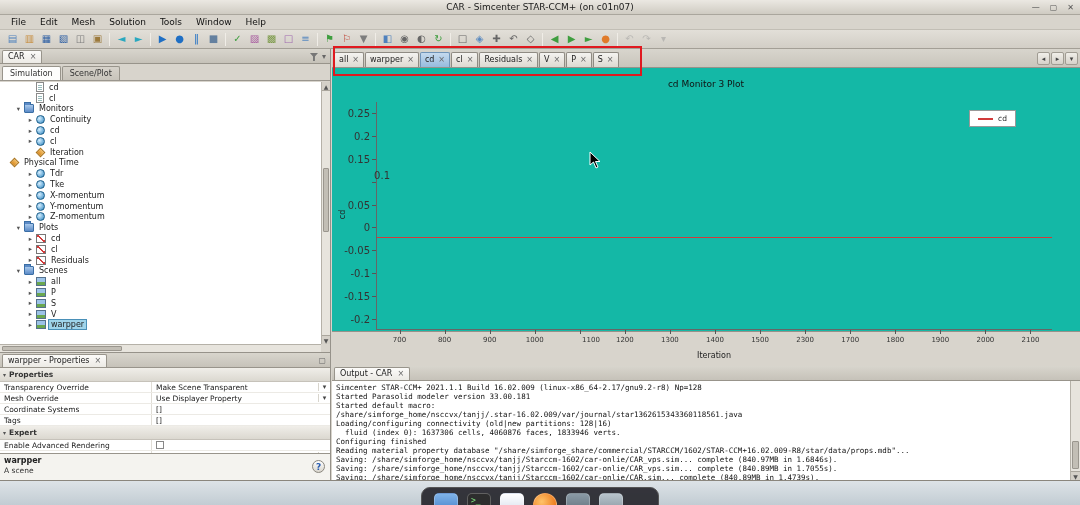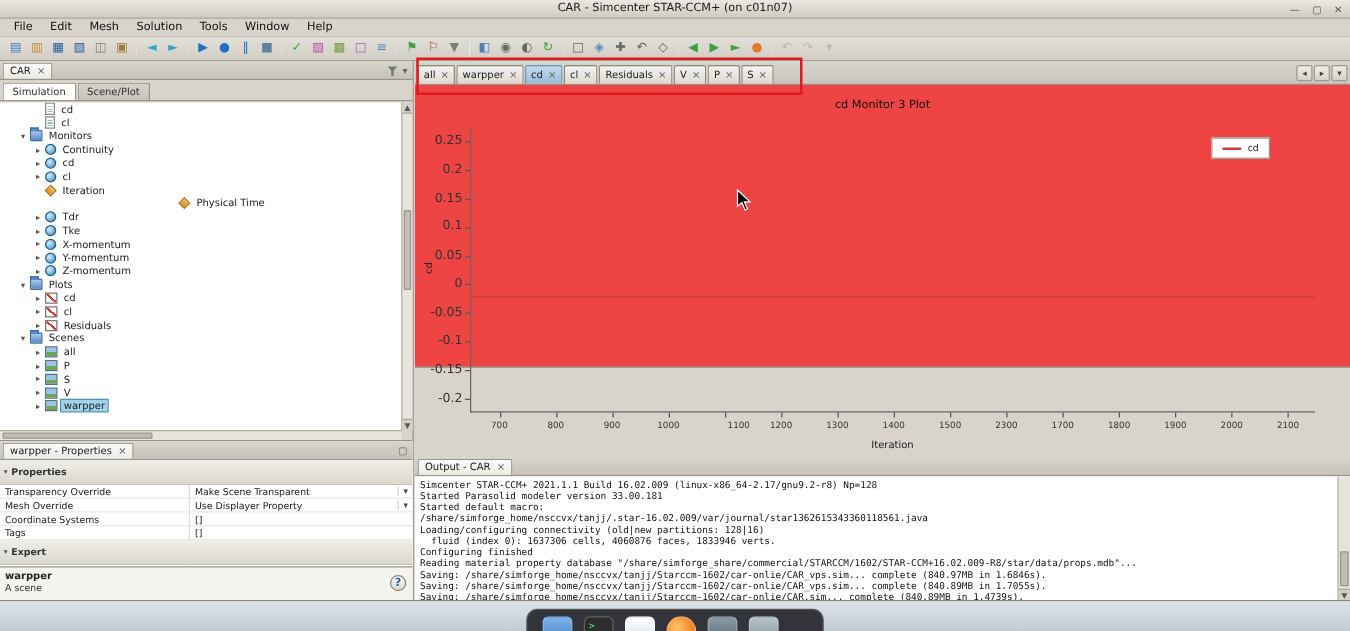--- a/index.html
+++ b/index.html
@@ -56,21 +56,21 @@
   .vscroll { position:absolute; top:33px; bottom:8px; right:0; width:9px; background:#e7e4dd; border-left:1px solid #b5b1a8; }
   .sb-arrow { height:9px; background:#d4d0c8; border-bottom:1px solid #aaa69d; font-size:6px; text-align:center; color:#555; line-height:9px; }
   .sb-arrow.bottom { position:absolute; bottom:0; left:0; right:0; border-top:1px solid #aaa69d; border-bottom:none; }
   .sb-thumb { position:absolute; left:1px; right:1px; background:#c2beb5; border:1px solid #9a968e; border-radius:1px; }
   .hscroll { position:absolute; left:0; right:9px; bottom:0; height:8px; background:#e7e4dd; border-top:1px solid #b5b1a8; }
   .hscroll .sb-thumb { top:1px; bottom:1px; left:2px; width:120px; }
 
   
   .properties { position:absolute; left:0; top:303px; right:0; bottom:0; border-top:1px solid #96928a; background:#fff; }
   .prop-rows { position:absolute; left:0; right:0; top:15px; bottom:27px; background:#fff; overflow:hidden; }
-  .prop-section { height:20px; display:flex; align-items:center; gap:3px; background:linear-gradient(#f0eee9,#dbd8d0); border-bottom:1px solid #c6c2ba; padding-left:3px; }
+  .prop-section { height:14px; display:flex; align-items:center; gap:3px; background:linear-gradient(#f0eee9,#dbd8d0); border-bottom:1px solid #c6c2ba; padding-left:3px; }
   .sec-arrow { font-size:6px; color:#555; }
   .sec-label { font-size:7.5px; font-weight:bold; color:#333; }
   .prop-row { height:11px; display:flex; align-items:stretch; border-bottom:1px solid #eceae5; }
   .prop-label { width:152px; flex:none; font-size:7.5px; padding:1px 0 0 4px; border-right:1px solid #e0ddd6; color:#222; }
   .prop-value { flex:1; display:flex; align-items:center; }
   .prop-value-text { font-size:7.5px; padding-left:4px; }
   .dd-arrow { margin-left:auto; width:12px; text-align:center; font-size:7px; color:#444; border-left:1px solid #d8d5cd; }
   .checkbox { width:8px; height:8px; border:1px solid #888; background:#fff; margin-left:4px; }
   .prop-footer { position:absolute; left:0; right:0; bottom:0; height:27px; border-top:1px solid #98948b; background:#f4f3ef; padding:2px 4px; }
   .footer-title { font-size:8px; font-weight:bold; display:block; }
@@ -79,21 +79,21 @@
 
   
   .right-col { position:absolute; left:332px; top:49px; right:0; bottom:0; background:#d8d4cc; }
   .doc-tabbar { height:19px; background:linear-gradient(#d8d5cd,#c9c5bc); border-bottom:1px solid #96928a; display:flex; align-items:flex-end; padding:0 2px; }
   .doc-tab { font-size:8px; padding:2px 4px 3px; border:1px solid #8f8b83; border-bottom:none; border-radius:2px 2px 0 0; background:linear-gradient(#f4f3f0,#ddd9d1); margin-right:1px; display:inline-flex; align-items:center; gap:4px; }
   .doc-tab.active { background:linear-gradient(#c5daee,#96bbde); border-color:#6f94b8; }
   .tab-nav { margin-left:auto; display:flex; gap:1px; padding-bottom:2px; }
   .nav-btn { width:13px; height:13px; border:1px solid #a09c93; background:linear-gradient(#f0eee9,#d6d2ca); font-size:7px; text-align:center; line-height:12px; color:#444; border-radius:2px; }
 
   
-  .plot-area { position:absolute; left:0; right:0; top:19px; height:226px; background:#ef4444; border-bottom:1px solid #96928a; }
+  .plot-area { position:absolute; left:0; right:0; top:19px; height:264px; background:#14b8a6; border-bottom:1px solid #96928a; }
   .plot-title { position:absolute; left:0; right:0; top:11px; text-align:center; font-size:9px; color:#111; }
   .plot-box { position:absolute; left:44px; top:34px; width:676px; height:228px; border-left:1px solid #666; border-bottom:1px solid #666; }
   .xtick { position:absolute; bottom:-5px; width:1px; height:4px; background:#555; }
   .xtick-label { position:absolute; bottom:-15px; transform:translateX(-50%); font-size:7px; color:#333; }
   .ytick { position:absolute; left:-5px; width:4px; height:1px; background:#555; }
   .ytick-label { position:absolute; left:-7px; transform:translate(-100%,-50%); font-size:10px; color:#333; }
   .series-line { position:absolute; left:0; right:0; height:1px; }
   .ylabel { position:absolute; left:6px; top:142px; transform:rotate(-90deg); transform-origin:center; font-size:8px; color:#222; }
   .xlabel { position:absolute; left:44px; width:676px; top:283px; text-align:center; font-size:8px; color:#222; }
   .legend { position:absolute; right:64px; top:42px; border:1px solid #999; background:#fff; padding:3px 8px; display:flex; align-items:center; gap:6px; }
@@ -312,21 +312,21 @@
           <div class="tree-row" style="padding-left: 26px;">
             <span class="expander">▸</span>
             <span class="ti ti-monitor"></span>
             <span class="tree-label">cl</span>
           </div>
           <div class="tree-row" style="padding-left: 26px;">
             <span class="expander"></span>
             <span class="ti ti-iteration"></span>
             <span class="tree-label">Iteration</span>
           </div>
-          <div class="tree-row" style="padding-left: 26px; justify-content: center;">
+          <div class="tree-row" style="">
             <span class="expander"></span>
             <span class="ti ti-iteration"></span>
             <span class="tree-label">Physical Time</span>
           </div>
           <div class="tree-row" style="padding-left: 26px;">
             <span class="expander">▸</span>
             <span class="ti ti-monitor"></span>
             <span class="tree-label">Tdr</span>
           </div>
           <div class="tree-row" style="padding-left: 26px;">
@@ -556,21 +556,21 @@
           <span class="xtick-label" style="left: 608.4px;">2000</span>
           <span class="xtick" style="left: 653.467px;"></span>
           <span class="xtick-label" style="left: 653.467px;">2100</span>
           <span class="ytick" style="top: 11.4px;"></span>
           <span class="ytick-label" style="top: 11.4px;">0.25</span>
           <span class="ytick" style="top: 34.2px;"></span>
           <span class="ytick-label" style="top: 34.2px;">0.2</span>
           <span class="ytick" style="top: 57px;"></span>
           <span class="ytick-label" style="top: 57px;">0.15</span>
           <span class="ytick" style="top: 79.8px;"></span>
-          <span class="ytick-label" style="top: 79px;">0.1</span>
+          <span class="ytick-label" style="top: 73px; margin-left: 20px;">0.1</span>
           <span class="ytick" style="top: 102.6px;"></span>
           <span class="ytick-label" style="top: 102.6px;">0.05</span>
           <span class="ytick" style="top: 125.4px;"></span>
           <span class="ytick-label" style="top: 125.4px;">0</span>
           <span class="ytick" style="top: 148.2px;"></span>
           <span class="ytick-label" style="top: 148.2px;">-0.05</span>
           <span class="ytick" style="top: 171px;"></span>
           <span class="ytick-label" style="top: 171px;">-0.1</span>
           <span class="ytick" style="top: 193.8px;"></span>
           <span class="ytick-label" style="top: 193.8px;">-0.15</span>

